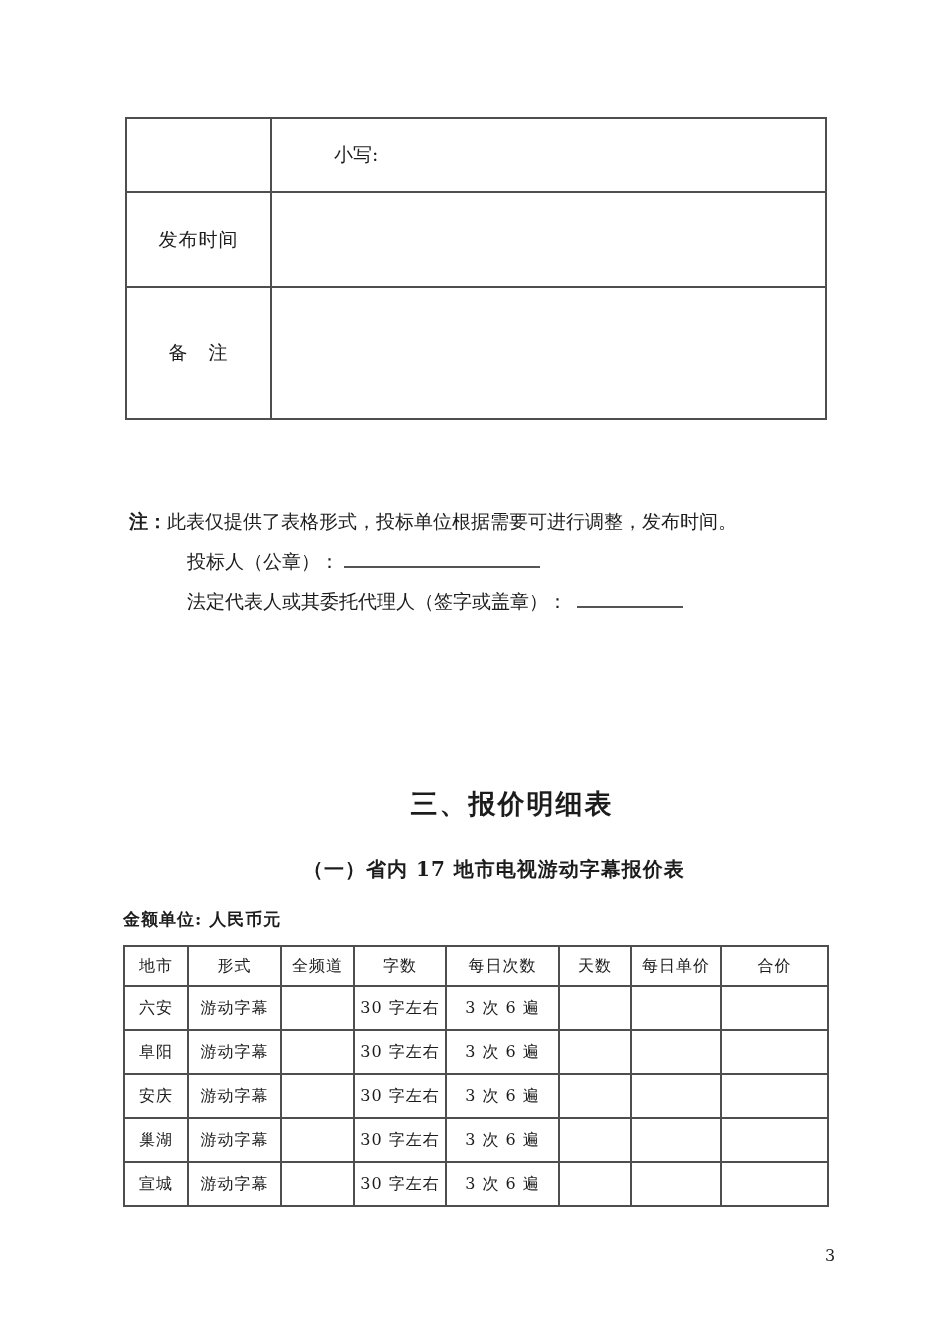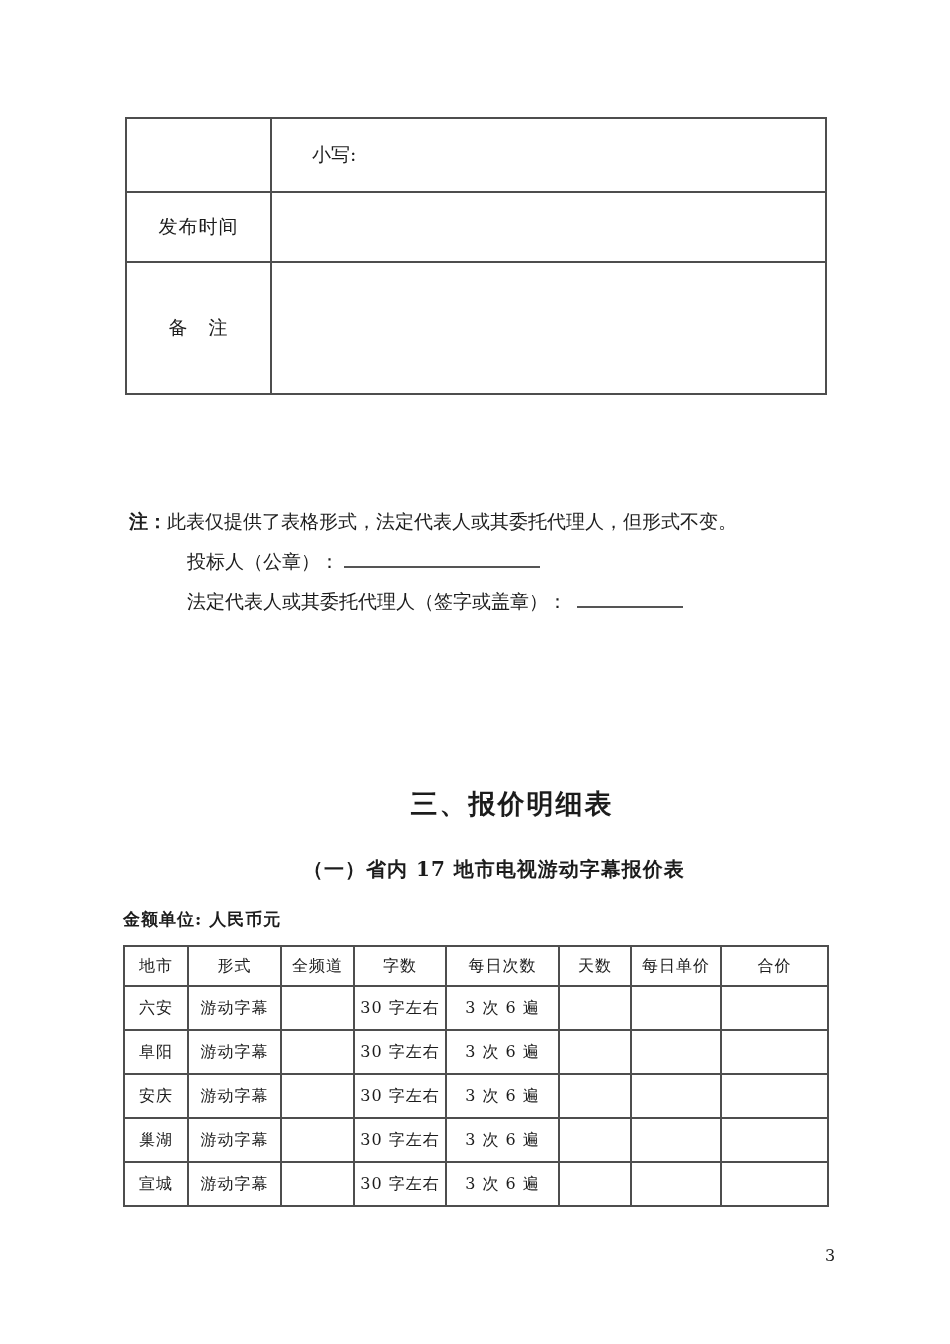--- a/index.html
+++ b/index.html
@@ -30,24 +30,24 @@
     border: 2px solid #4e4e4e;
     font-size: 19px;
     vertical-align: middle;
     padding: 0;
   }
   .info-table .label-cell {
     text-align: center;
     letter-spacing: 1px;
   }
   .info-table .value-cell {
-    padding-left: 40px;
+    padding-left: 62px;
   }
   .row-h1 { height: 74px; }
-  .row-h2 { height: 70px; }
+  .row-h2 { height: 95px; }
   .row-h3 { height: 132px; }
 
   
   .note {
     position: absolute;
     left: 129px;
     top: 501px;
     width: 716px;
     font-size: 19px;
     line-height: 40px;
@@ -148,21 +148,21 @@
         <td class="value-cell"></td>
       </tr>
       <tr class="row-h3">
         <td class="label-cell">备　注</td>
         <td class="value-cell"></td>
       </tr>
     </tbody>
   </table>
 
   <div class="note">
-    <div><span class="note-prefix">注：</span><span>此表仅提供了表格形式，法定代表人或其委托代理人，但形式不变。</span></div>
+    <div><span class="note-prefix">注：</span><span>此表仅提供了表格形式，投标单位根据需要可进行调整，发布时间。</span></div>
     <div class="note-sub"><span>投标人（公章）：</span><span class="uline uline-bidder"></span></div>
     <div class="note-sub"><span>法定代表人或其委托代理人（签字或盖章）：</span><span class="uline uline-rep"></span></div>
   </div>
 
   <div class="section-title"><span>三、报价明细表</span></div>
   <div class="section-subtitle"><span>（一）省内 17 地市电视游动字幕报价表</span></div>
   <div class="amount-unit">金额单位: 人民币元</div>
 
   <table class="price-table">
     <colgroup>

